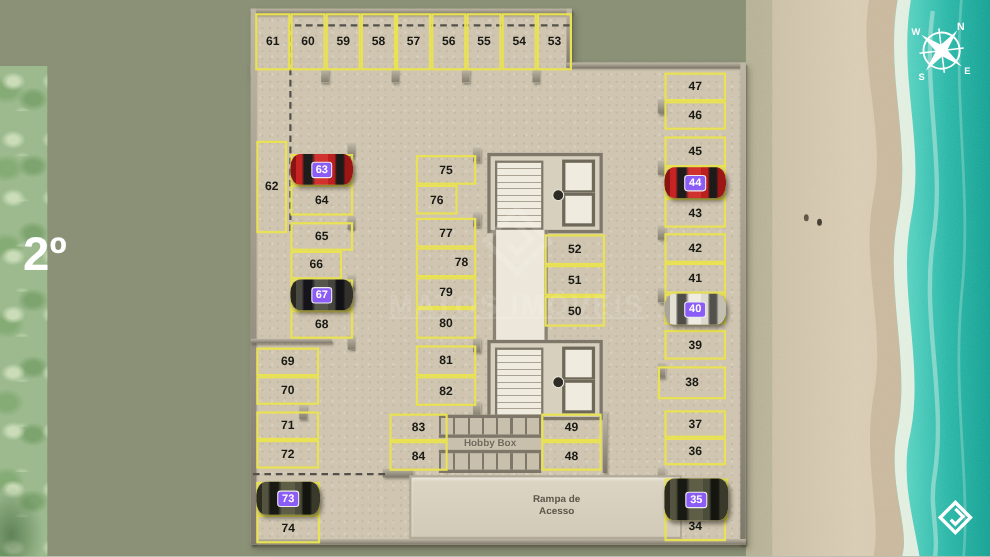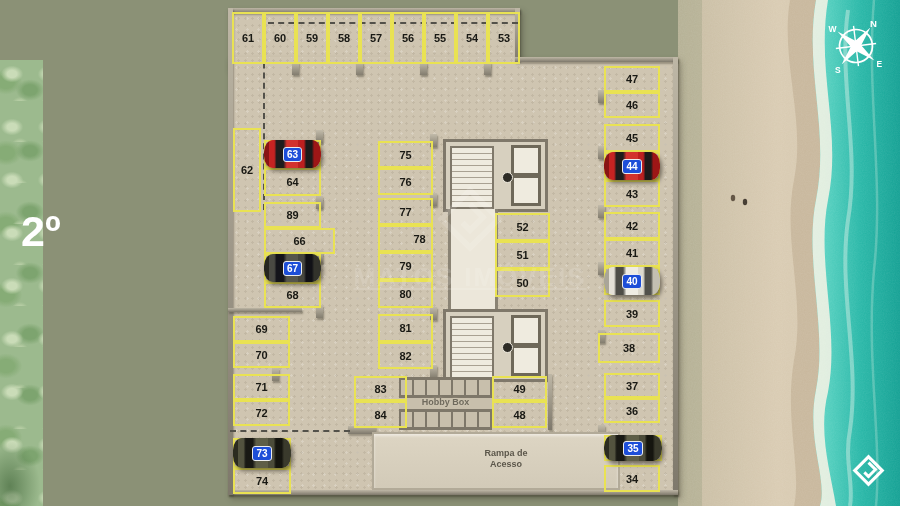--- a/index.html
+++ b/index.html
@@ -49,21 +49,21 @@
          display:flex;align-items:center;justify-content:center;
          color:#191914;font-size:11px;font-weight:bold;}
   .stall span{position:relative;z-index:3;}
   .car{position:absolute;left:-2px;top:-2px;right:-2px;bottom:-2px;
        border-radius:9px/12px;z-index:2;
        box-shadow:2px 3px 4px rgba(40,35,25,.55);}
   .car-red  {background:linear-gradient(90deg,#891414 0 9%,#c62322 9% 18%,#1f1c1c 22% 34%,#d2322d 40% 60%,#bd1f1f 60% 70%,#1d1a1a 74% 84%,#9d1616 88% 100%);}
   .car-dark {background:linear-gradient(90deg,#26261f 0 9%,#4a4a43 9% 18%,#14141a 22% 34%,#55554c 40% 60%,#45453e 60% 70%,#111116 74% 84%,#32322b 88% 100%);}
   .car-white{background:linear-gradient(90deg,#a9a598 0 9%,#e4e0d6 9% 18%,#4e4d47 22% 34%,#efece3 40% 60%,#ddd9cd 60% 70%,#52514b 74% 84%,#c3bfb2 88% 100%);}
   .car-olive{background:linear-gradient(90deg,#2b2b20 0 9%,#53533f 9% 18%,#191914 22% 34%,#5e5e47 40% 60%,#4c4c3a 60% 70%,#15150f 74% 84%,#3a3a2c 88% 100%);}
-  .badge{position:relative;z-index:3;background:#1d4ed8;color:#fff;
+  .badge{position:relative;z-index:3;background:#8b5cf6;color:#fff;
          border:1px solid #ececec;border-radius:3px;padding:0 3px;
          font-size:10px;line-height:13px;font-weight:bold;}
 
   
   .core{position:absolute;width:105px;height:73px;background:#d7d0bf;
         border:3px solid #7f786a;box-sizing:border-box;}
   .core .stairs{position:absolute;left:4px;top:4px;width:40px;height:59px;
         background:repeating-linear-gradient(180deg,#efebdf 0 5px,#a9a192 5px 6px);
         border:2px solid #7f786a;}
   .core .lift{position:absolute;width:24px;height:25px;background:#efebdf;border:3px solid #6e6859;}
@@ -241,23 +241,23 @@
         <span>62</span>
       </div>
       <div class="stall" style="left: 264px; top: 140px; width: 57px; height: 28px;">
         <div class="car car-red"></div>
         <span class="badge">63</span>
       </div>
       <div class="stall" style="left: 264px; top: 168px; width: 57px; height: 28px;">
         <span>64</span>
       </div>
       <div class="stall" style="left: 264px; top: 202px; width: 57px; height: 26px;">
-        <span>89</span>
-      </div>
-      <div class="stall" style="left: 264px; top: 228px; width: 71px; height: 26px; text-align: right;">
+        <span>65</span>
+      </div>
+      <div class="stall" style="left: 264px; top: 228px; width: 47px; height: 26px; text-align: right;">
         <span>66</span>
       </div>
       <div class="stall" style="left: 264px; top: 254px; width: 57px; height: 28px;">
         <div class="car car-dark"></div>
         <span class="badge">67</span>
       </div>
       <div class="stall" style="left: 264px; top: 282px; width: 57px; height: 26px;">
         <span>68</span>
       </div>
       <div class="stall" style="left: 233px; top: 316px; width: 57px; height: 26px;">
@@ -275,21 +275,21 @@
       <div class="stall" style="left: 233px; top: 438px; width: 58px; height: 30px;">
         <div class="car car-olive"></div>
         <span class="badge">73</span>
       </div>
       <div class="stall" style="left: 233px; top: 468px; width: 58px; height: 26px;">
         <span>74</span>
       </div>
       <div class="stall" style="left: 378px; top: 141px; width: 55px; height: 27px;">
         <span>75</span>
       </div>
-      <div class="stall" style="left: 378px; top: 168px; width: 55px; height: 27px;">
+      <div class="stall" style="left: 378px; top: 168px; width: 38px; height: 27px;">
         <span>76</span>
       </div>
       <div class="stall" style="left: 378px; top: 198px; width: 55px; height: 27px;">
         <span>77</span>
       </div>
       <div class="stall" style="left: 378px; top: 225px; width: 55px; height: 27px; padding-left: 28px;">
         <span>78</span>
       </div>
       <div class="stall" style="left: 378px; top: 252px; width: 55px; height: 28px;">
         <span>79</span>
@@ -355,21 +355,21 @@
       </div>
       <div class="stall" style="left: 598px; top: 333px; width: 62px; height: 30px;">
         <span>38</span>
       </div>
       <div class="stall" style="left: 604px; top: 373px; width: 56px; height: 25px;">
         <span>37</span>
       </div>
       <div class="stall" style="left: 604px; top: 398px; width: 56px; height: 25px;">
         <span>36</span>
       </div>
-      <div class="stall" style="left: 604px; top: 435px; width: 58px; height: 26px;">
+      <div class="stall" style="left: 604px; top: 435px; width: 58px; height: 38px;">
         <div class="car car-olive"></div>
         <span class="badge">35</span>
       </div>
       <div class="stall" style="left: 604px; top: 465px; width: 56px; height: 27px;">
         <span>34</span>
       </div>
     </div>
 
   <div id="wm">
     <svg width="74" height="74" viewBox="0 0 40 40" style="position:absolute;left:83px;top:4px">

